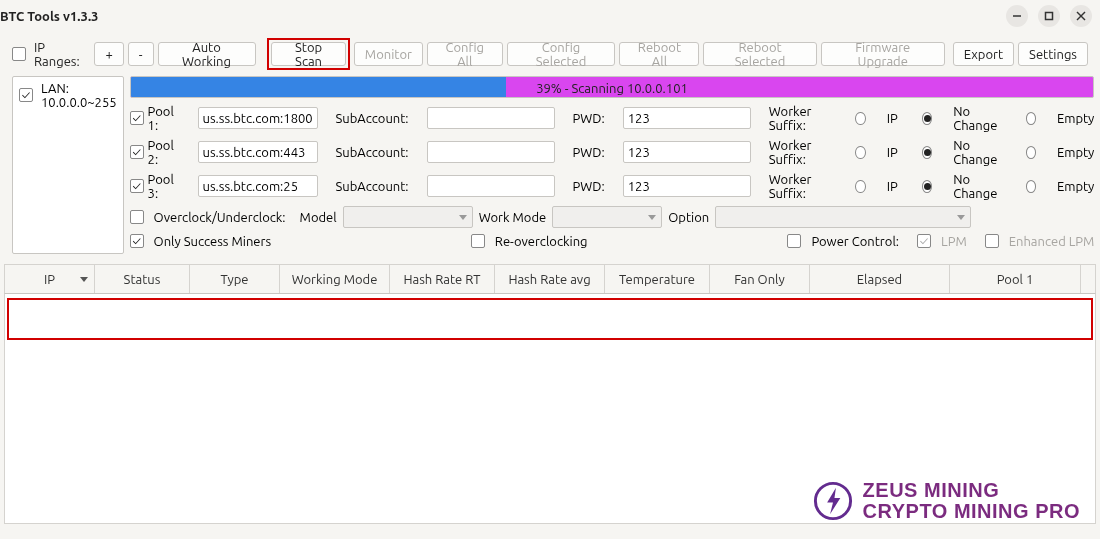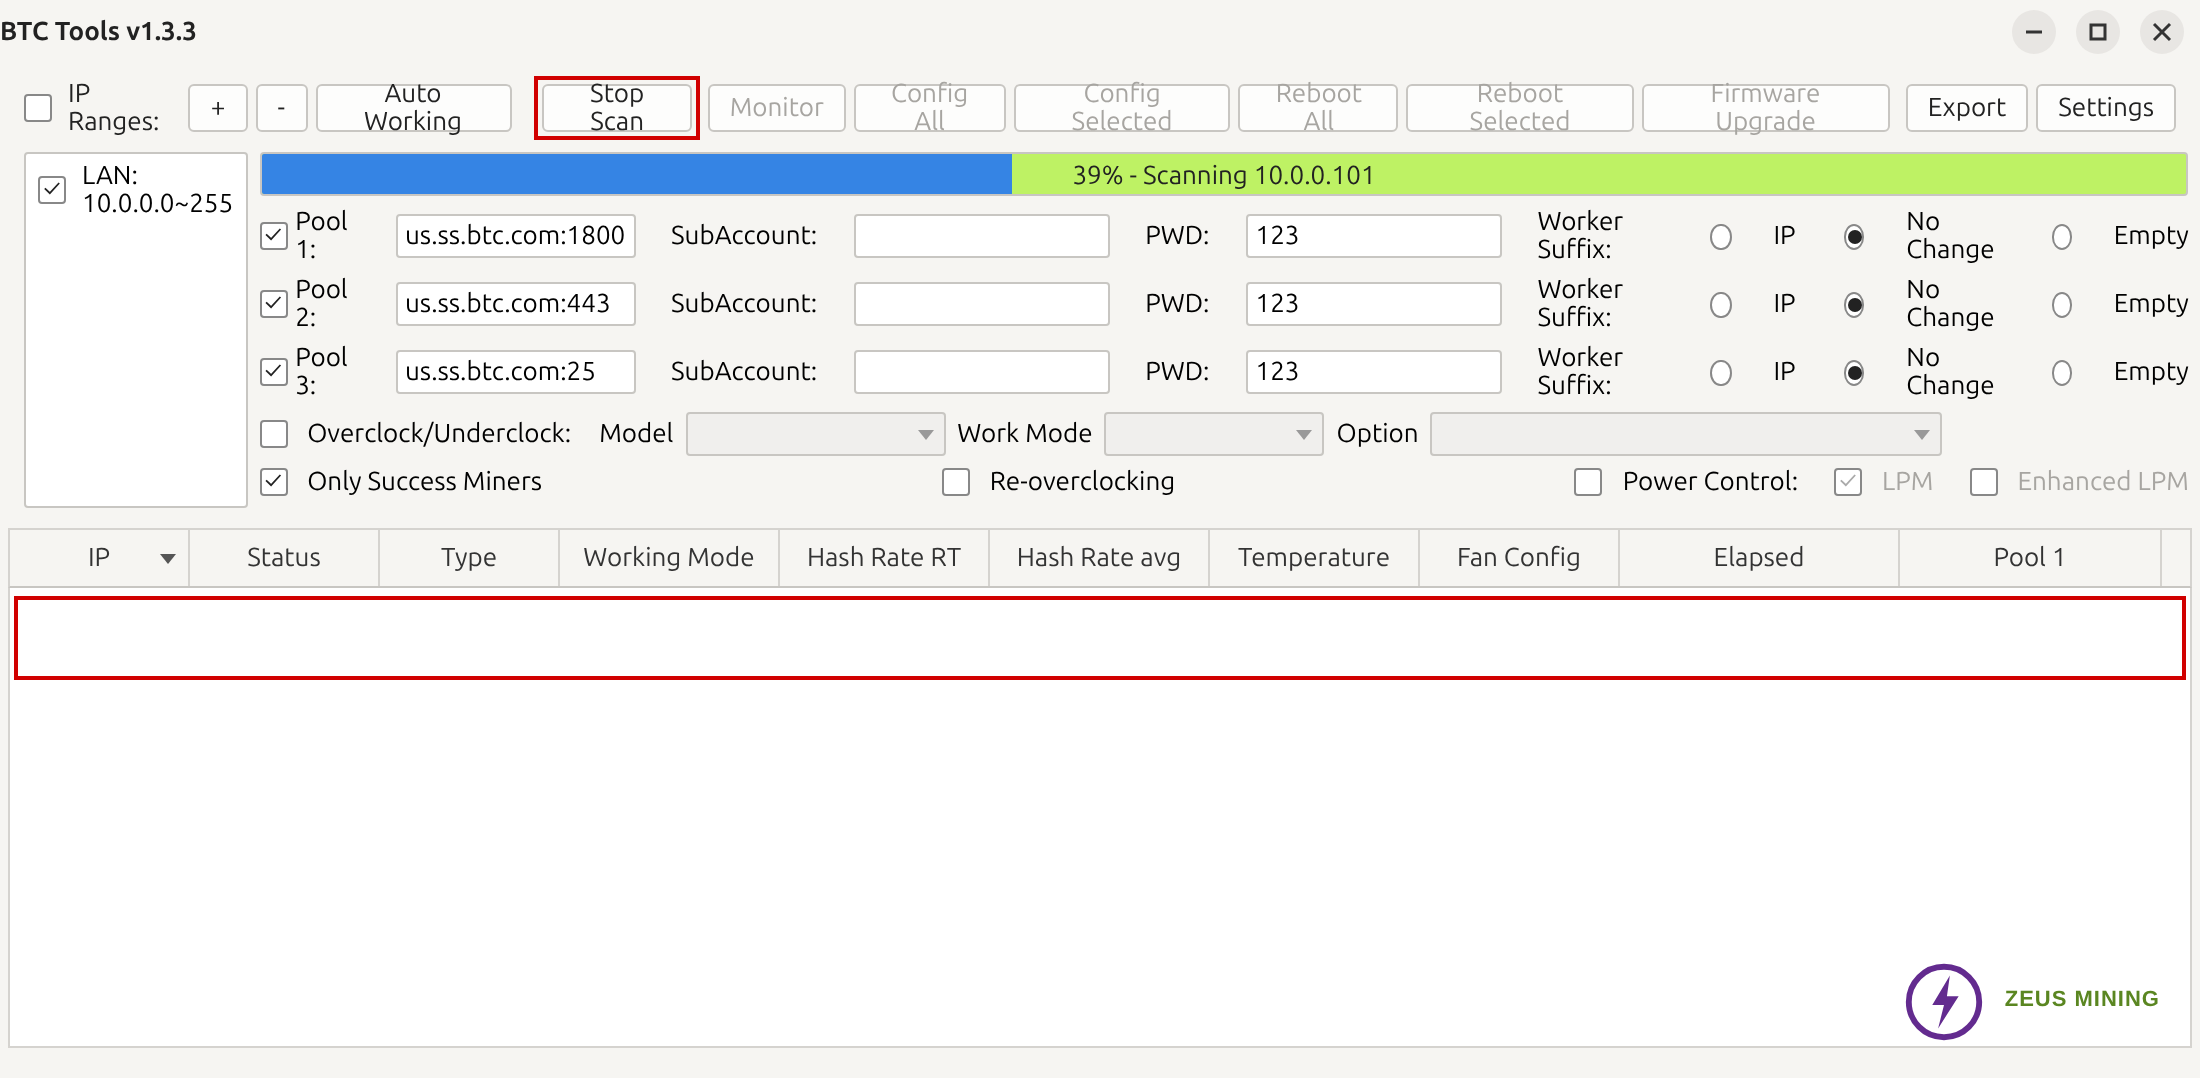--- a/index.html
+++ b/index.html
@@ -21,21 +21,21 @@
 .label { color: #222; }
 .label.dis { color: #a7a5a1; }
 
 .highlight-red { border: 2px solid #d10000; }
 
 .main { display: flex; gap: 6px; padding: 0 12px 10px 12px; }
 .leftpanel { width: 204px; height: 178px; background: #fff; border: 1px solid #c8c6c2; border-radius: 2px; padding: 4px 6px; }
 .leftpanel .item { display: flex; align-items: center; gap: 4px; }
 
 .rightpanel { flex: 1; display: flex; flex-direction: column; gap: 6px; }
-.progress-wrap { height: 22px; background: #bef264; border: 1px solid #c8c6c2; border-radius: 2px; position: relative; overflow: hidden; }
+.progress-wrap { height: 22px; background: #d946ef; border: 1px solid #c8c6c2; border-radius: 2px; position: relative; overflow: hidden; }
 .progress-fill { position: absolute; left: 0; top: 0; bottom: 0; background: #3584e4; }
 .progress-text { position: absolute; width: 100%; text-align: center; line-height: 22px; color: #222; z-index: 1; }
 
 .poolrow { display: flex; align-items: center; gap: 18px; }
 .poolrow .chk-wrap { display: flex; align-items: center; width: 66px; }
 .input { background: #fff; border: 1px solid #c8c6c2; border-radius: 2px; height: 22px; padding: 0 4px; }
 .pool-url { width: 120px; }
 .subacct { width: 128px; }
 .pwd { width: 128px; }
 .radio { width: 13px; height: 13px; border: 1px solid #888; border-radius: 50%; background: #fff; display: inline-flex; align-items: center; justify-content: center; margin: 0 3px 0 6px; }
@@ -52,21 +52,21 @@
 .optrow .spacer { flex: 1; }
 
 .tablehdr { display: flex; border: 1px solid #d5d3cf; border-bottom: 1px solid #c8c6c2; background: #f6f5f2; height: 30px; margin: 0 4px; }
 .th { border-right: 1px solid #d5d3cf; display: flex; align-items: center; justify-content: center; color: #333; position: relative; }
 .th .sort { position: absolute; right: 6px; border-left: 4px solid transparent; border-right: 4px solid transparent; border-top: 5px solid #555; }
 
 .tablebody { margin: 0 4px; background: #fff; height: 230px; border: 1px solid #d5d3cf; border-top: none; position: relative; }
 .red-row { position: absolute; top: 4px; left: 2px; right: 2px; height: 42px; border: 2px solid #d10000; }
 
 .watermark { position: absolute; right: 20px; bottom: 16px; display: flex; align-items: center; gap: 8px; opacity: 0.92; }
-.watermark .txt { font-family: Arial, sans-serif; font-weight: 700; font-size: 11px; color: #4d7c0f; letter-spacing: 0.5px; line-height: 1.05; }
+.watermark .txt { font-family: Arial, sans-serif; font-weight: 700; font-size: 20px; color: #701a75; letter-spacing: 0.5px; line-height: 1.05; }
 .watermark svg { width: 44px; height: 44px; }
 </style>
 </head>
 <body>
 
 <div class="titlebar">
   <div class="title">BTC Tools v1.3.3</div>
   <div class="winbtns">
     <div class="winbtn">
         <svg viewBox="0 0 10 10">
@@ -227,21 +227,21 @@
   <div class="th" style="width:105px">
       <span>Hash Rate RT</span>
     </div>
   <div class="th" style="width:110px">
       <span>Hash Rate avg</span>
     </div>
   <div class="th" style="width:105px">
       <span>Temperature</span>
     </div>
   <div class="th" style="width:100px">
-      <span>Fan Config</span>
+      <span>Fan Only</span>
     </div>
   <div class="th" style="width:140px">
       <span>Elapsed</span>
     </div>
   <div class="th" style="flex:1">
       <span>Pool 1</span>
     </div>
   <div class="th" style="width:14px;border-right:none"></div>
 </div>
 
@@ -249,14 +249,15 @@
   <div class="red-row"></div>
 </div>
 
 <div class="watermark">
   <svg viewBox="0 0 60 60">
     <circle cx="30" cy="30" r="24" fill="none" stroke="#561a86" stroke-width="4"></circle>
     <path d="M34 12 L22 32 L30 32 L26 48 L40 26 L32 26 Z" fill="#561a86"></path>
   </svg>
   <div>
     <div class="txt">ZEUS MINING</div>
+    <div class="txt">CRYPTO MINING PRO</div>
   </div>
 </div>
 
 </body></html>

